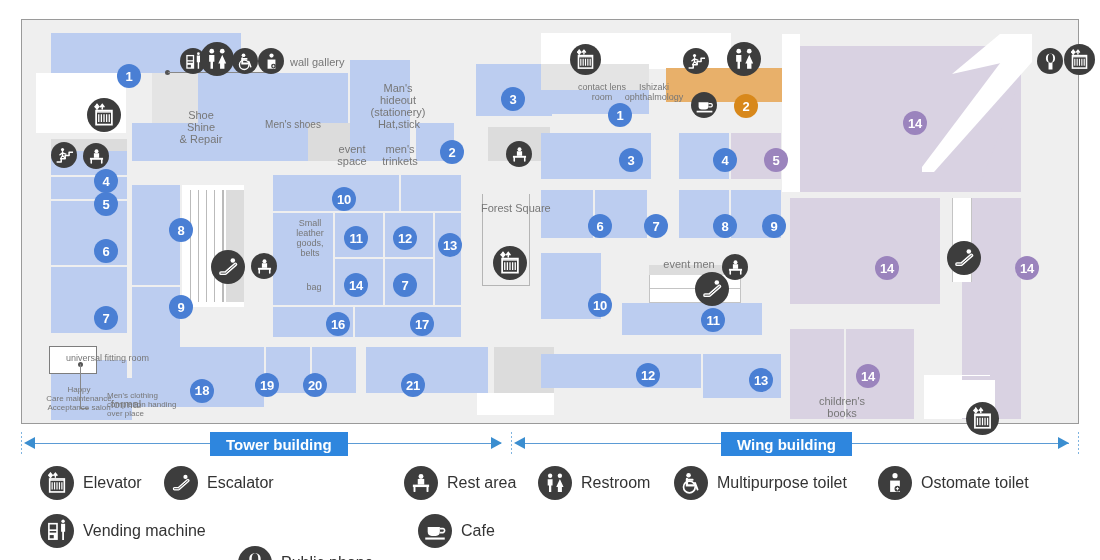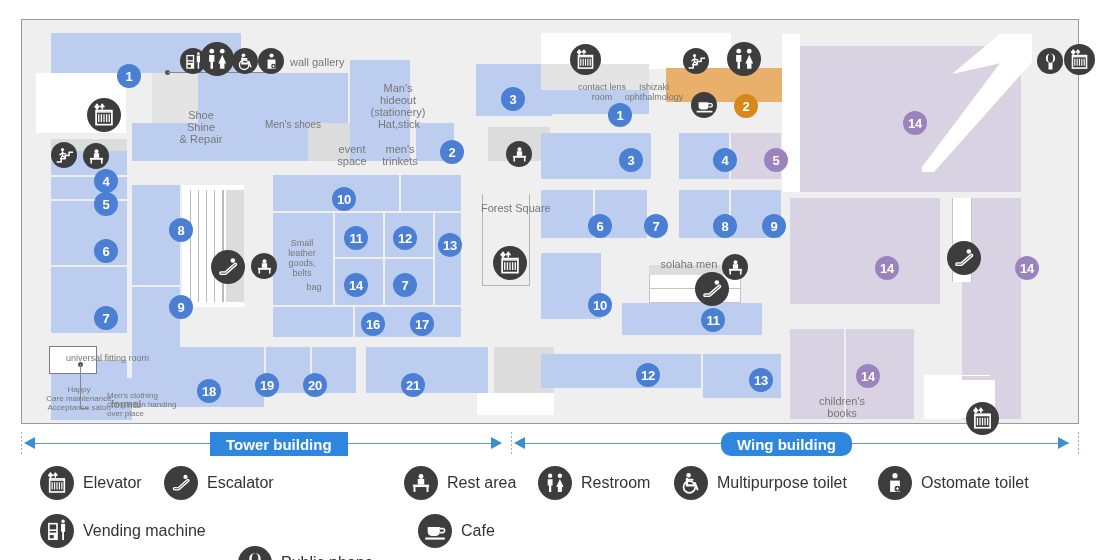--- a/index.html
+++ b/index.html
@@ -241,21 +241,21 @@
 &amp; Repair</div>
         <div class="lbl big" style="left: 225px; top: 97px; width: 92px;">Men's shoes</div>
         <div class="lbl" style="left: 345px; top: 62px; width: 62px;">Man's hideout
 (stationery)</div>
         <div class="lbl" style="left: 352px; top: 98px; width: 50px;">Hat,stick</div>
         <div class="lbl" style="left: 356px; top: 123px; width: 44px;">men's
 trinkets</div>
         <div class="lbl" style="left: 310px; top: 123px; width: 40px;">event
 space</div>
         <div class="lbl" style="left: 459px; top: 182px; width: 80px; text-align: left;">Forest Square</div>
-        <div class="lbl sm" style="left: 260px; top: 198px; width: 40px; margin-top: 20px;">Small
+        <div class="lbl sm" style="left: 268px; top: 198px; width: 40px;">Small
 leather
 goods,
 belts</div>
         <div class="lbl sm" style="left: 276px; top: 262px; width: 32px;">bag</div>
         <div class="lbl sm" style="left: 44px; top: 333px; width: 84px; text-align: left;">universal fitting room</div>
         <div class="lbl tiny" style="left: 14px; top: 365px; width: 86px;">Happy
 Care maintenance
 Acceptance salon</div>
         <div class="lbl" style="left: 82px; top: 378px; width: 44px;">formal</div>
         <div class="lbl tiny" style="left: 85px; top: 371px; width: 74px; text-align: left;">Men's clothing
@@ -271,23 +271,23 @@
         <div class="marker m-blue" style="left: 72px; top: 219px;">6</div>
         <div class="marker m-blue" style="left: 72px; top: 286px;">7</div>
         <div class="marker m-blue" style="left: 147px; top: 198px;">8</div>
         <div class="marker m-blue" style="left: 147px; top: 275px;">9</div>
         <div class="marker m-blue" style="left: 310px; top: 167px;">10</div>
         <div class="marker m-blue" style="left: 322px; top: 206px;">11</div>
         <div class="marker m-blue" style="left: 371px; top: 206px;">12</div>
         <div class="marker m-blue" style="left: 416px; top: 213px;">13</div>
         <div class="marker m-blue" style="left: 322px; top: 253px;">14</div>
         <div class="marker m-blue" style="left: 371px; top: 253px;">7</div>
-        <div class="marker m-blue" style="left: 304px; top: 292px; margin-left: 35px;">16</div>
+        <div class="marker m-blue" style="left: 304px; top: 292px;">16</div>
         <div class="marker m-blue" style="left: 388px; top: 292px;">17</div>
-        <div class="marker m-blue" style="left: 175px; top: 359px;">18</div>
+        <div class="marker m-blue" style="left: 168px; top: 359px; font-family: Liberation Mono, monospace;">18</div>
         <div class="marker m-blue" style="left: 233px; top: 353px;">19</div>
         <div class="marker m-blue" style="left: 281px; top: 353px;">20</div>
         <div class="marker m-blue" style="left: 379px; top: 353px;">21</div>
       </div>
     <div id="tower-icons">
         <div class="ficon" style="left: 158px; top: 28px; width: 26px; height: 26px;">
           <svg width="21" height="21" viewBox="0 0 32 32">
         <rect x="5" y="6" width="12" height="21" fill="#ffffff"></rect>
         <rect x="7" y="8" width="8" height="6" fill="#3d3d3d"></rect>
         <rect x="7" y="16" width="8" height="2" fill="#3d3d3d"></rect>
@@ -378,21 +378,21 @@
         <path d="M10 15 L10 24 M13 15 L13 24 M16 15 L16 24 M19 15 L19 24 M22 15 L22 24" stroke="#ffffff" stroke-width="1.5"></path>
         <path d="M7 12.5 L25 12.5" stroke="#ffffff" stroke-width="1.6"></path>
       </svg>
         </div>
       </div>
     <div id="wing-labels">
         <div class="lbl sm" style="left: 549px; top: 62px; width: 62px;">contact lens
 room</div>
         <div class="lbl sm" style="left: 602px; top: 62px; width: 60px;">Ishizaki
 ophthalmology</div>
-        <div class="lbl" style="left: 633px; top: 238px; width: 68px;">solaha men</div>
+        <div class="lbl" style="left: 633px; top: 238px; width: 68px;">event men</div>
         <div class="lbl" style="left: 791px; top: 375px; width: 58px;">children's
 books</div>
       </div>
     <div id="wing-markers">
         <div class="marker m-blue" style="left: 586px; top: 83px;">1</div>
         <div class="marker m-orange" style="left: 712px; top: 74px;">2</div>
         <div class="marker m-blue" style="left: 597px; top: 128px;">3</div>
         <div class="marker m-blue" style="left: 691px; top: 128px;">4</div>
         <div class="marker m-purple" style="left: 742px; top: 128px;">5</div>
         <div class="marker m-blue" style="left: 566px; top: 194px;">6</div>
@@ -498,21 +498,21 @@
     <div class="vdash" style="left:1057px;"></div>
 
     <div class="arrowline" style="left:12px; width:468px;"></div>
     <div class="arrow-l" style="left:3px;"></div>
     <div class="arrow-r" style="left:470px;"></div>
     <div class="bldg-tag" style="left:189px;">Tower building</div>
 
     <div class="arrowline" style="left:502px; width:546px;"></div>
     <div class="arrow-l" style="left:493px;"></div>
     <div class="arrow-r" style="left:1037px;"></div>
-    <div class="bldg-tag" style="left:700px;border-radius:10px;">Wing building</div>
+    <div class="bldg-tag" style="left:700px;">Wing building</div>
   </div>
 
   <div id="legend">
     <div class="legend-row" id="legend-row-1">
         <div class="legend-item" style="left: 0px;">
           <div class="legend-circle">
             <svg width="26" height="26" viewBox="0 0 32 32">
         <path d="M8 9 L8 4 M8 4 L6 6.5 M8 4 L10 6.5" stroke="#ffffff" stroke-width="1.8" fill="none" stroke-linecap="round"></path>
         <path d="M8 4 L8 9 M8 9 L6 6.5 M8 9 L10 6.5" stroke="#ffffff" stroke-width="1.8" fill="none" stroke-linecap="round"></path>
         <path d="M14 4 L14 9 M14 4 L12 6.5 M14 4 L16 6.5" stroke="#ffffff" stroke-width="1.8" fill="none" stroke-linecap="round"></path>

